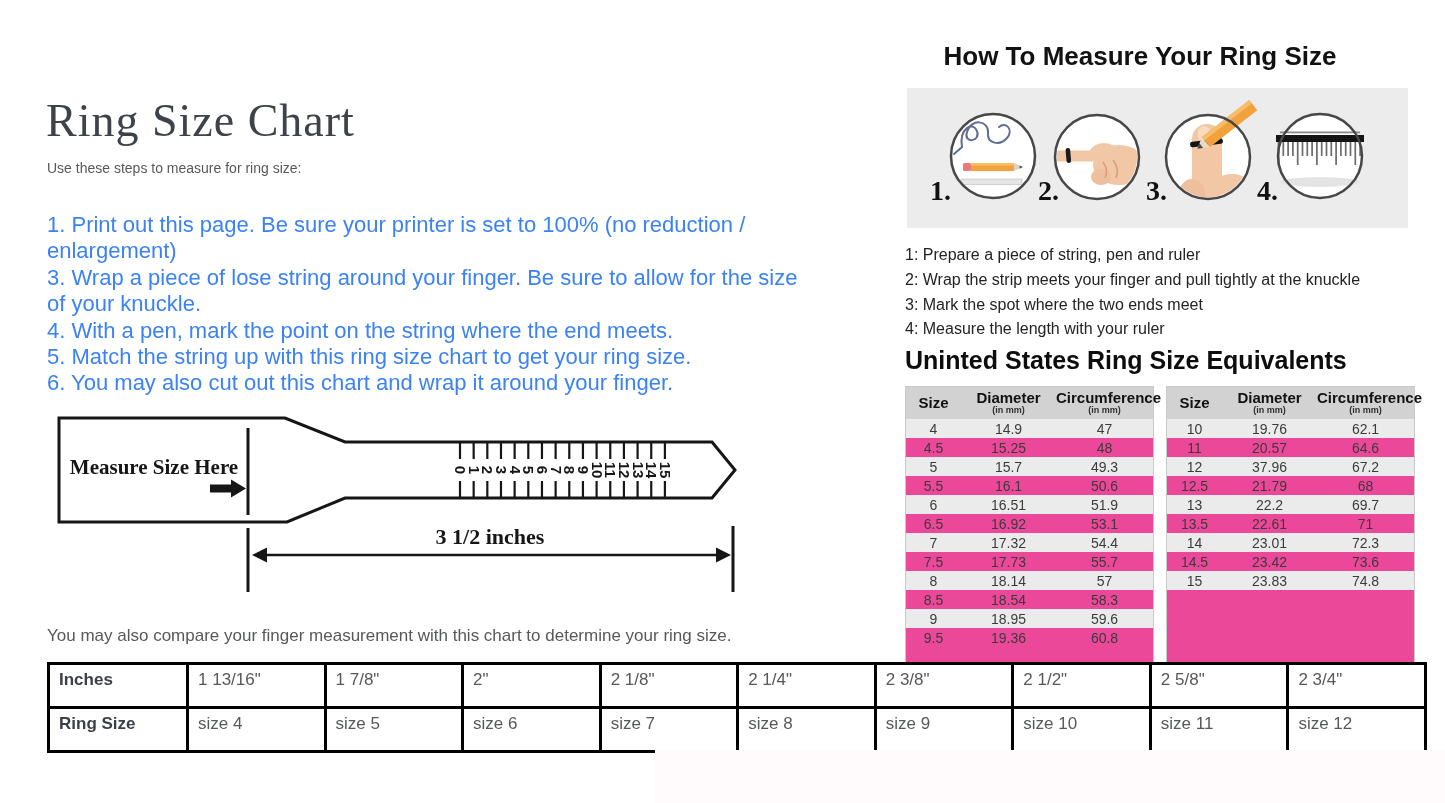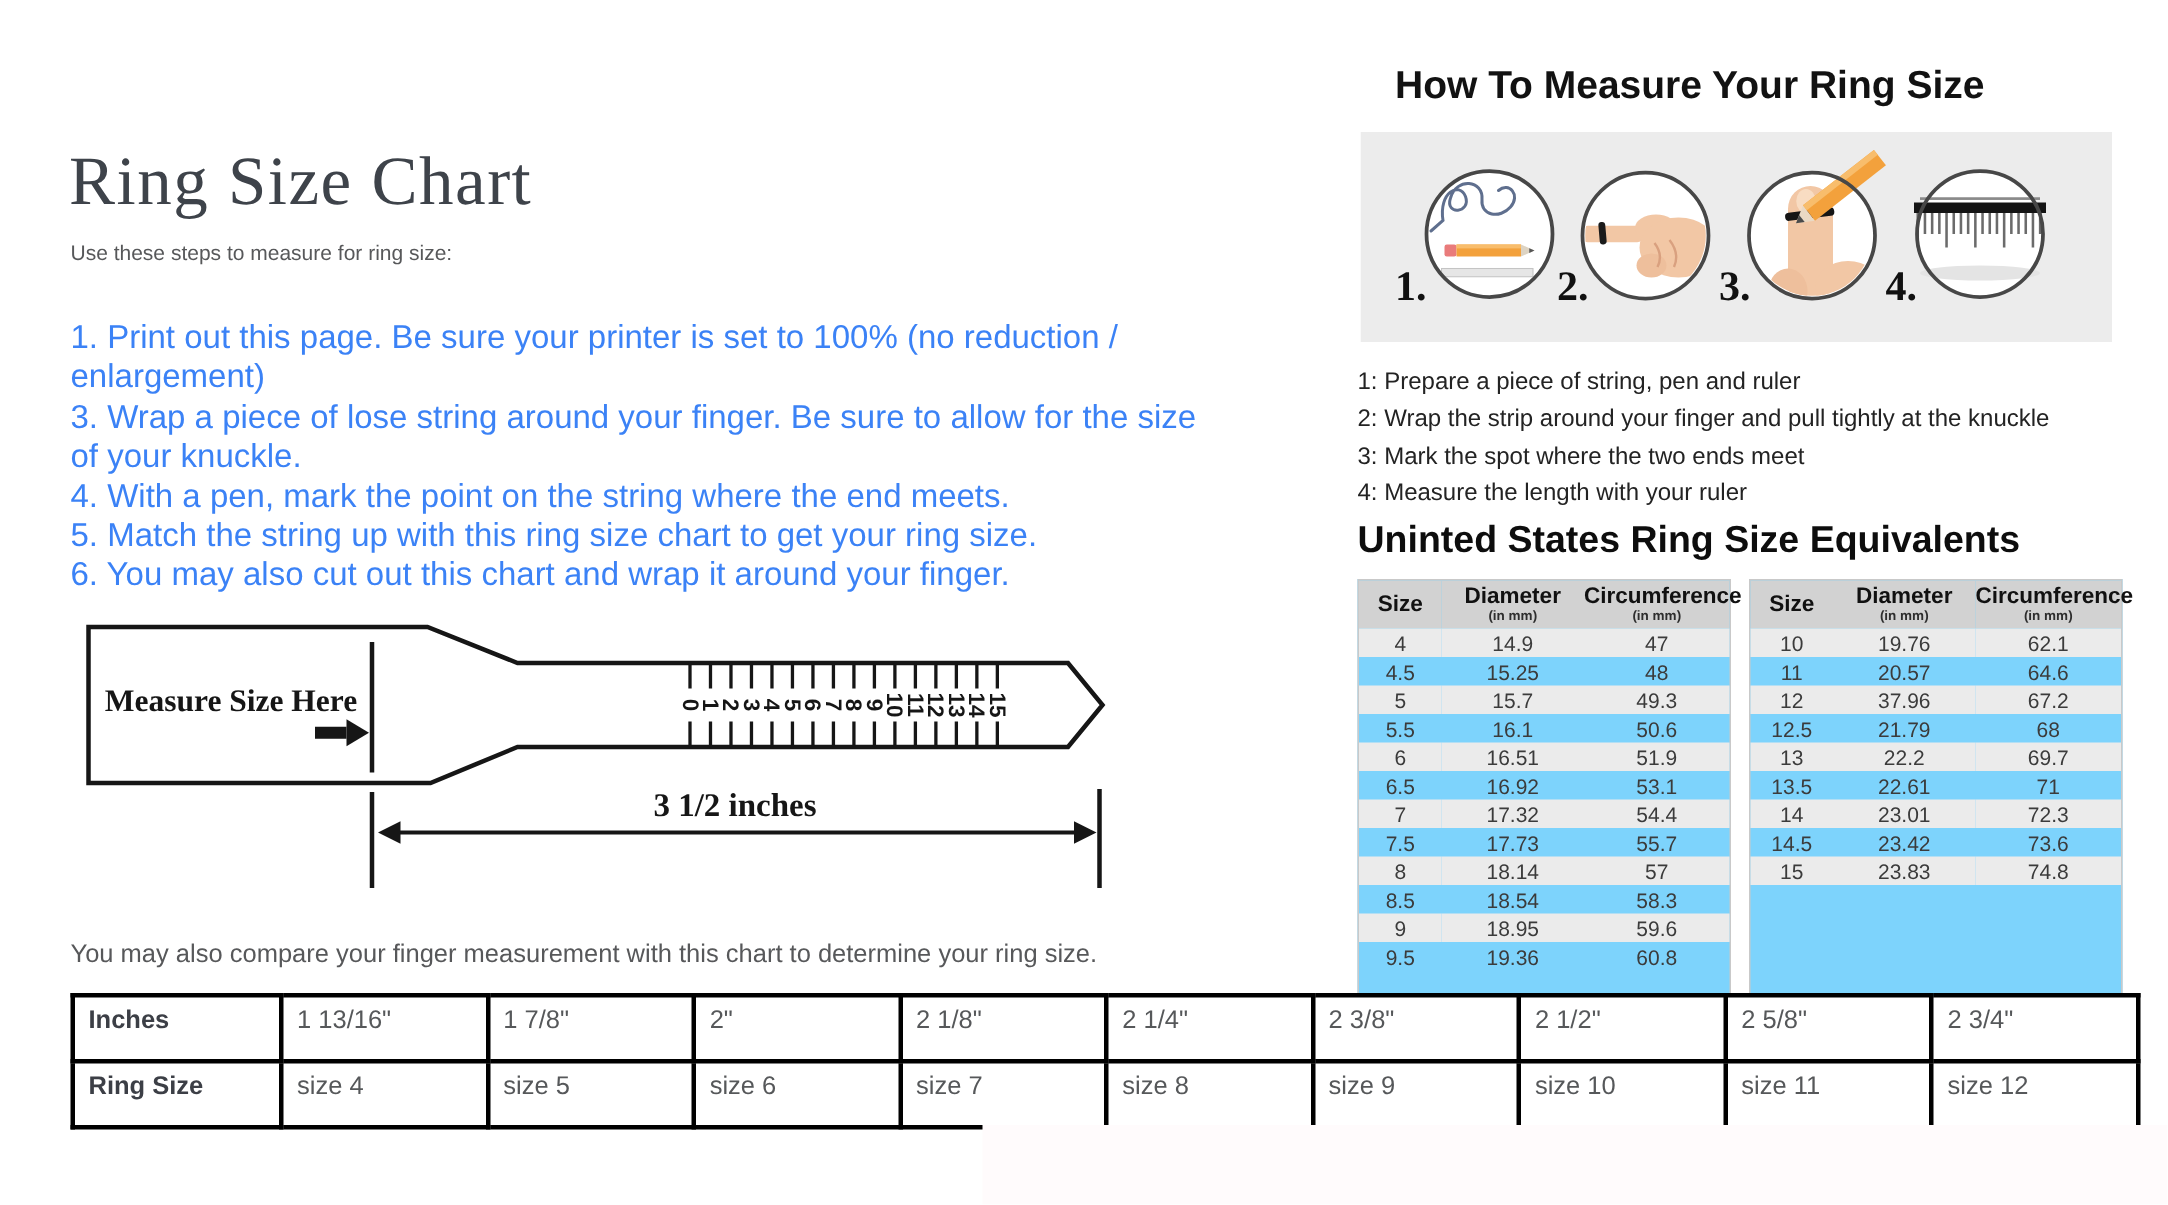--- a/index.html
+++ b/index.html
@@ -12,29 +12,29 @@
   .page-title{
     left:46px;top:94px;font-family:"Liberation Serif",serif;
     font-size:46px;color:#3e434a;letter-spacing:1px;
   }
   .intro{left:47px;top:160px;font-size:14px;color:#57585a;}
   .steps-list{left:47px;top:212px;font-size:22px;color:#3b82f6;line-height:26.4px;width:760px;}
   .compare-text{left:47px;top:626px;font-size:17px;color:#57585a;}
   
   #ruler-svg{left:47px;top:410px;}
   
-  .how-title{left:930px;top:41px;width:508px;
+  .how-title{left:886px;top:41px;width:508px;text-align:center;
     font-size:26px;font-weight:bold;color:#121212;letter-spacing:0px;}
   #howto-svg{left:907px;top:88px;}
   .howto-steps{left:905px;top:243px;font-size:16px;color:#232323;line-height:24.8px;}
   .equiv-title{left:905px;top:346px;width:508px;text-align:left;
     font-size:25px;font-weight:bold;color:#0d0d0d;}
   
   .stable-box{top:386px;height:280px;width:249px;border:1px solid #c9c9c9;
-    background:#7dd3fc;box-sizing:border-box;}
+    background:#ec4899;box-sizing:border-box;}
   .stable{width:100%;border-collapse:collapse;table-layout:fixed;}
   .stable th{background:#d2d2d2;font-size:15px;color:#111;padding:3px 0 4px 0;line-height:1.05;}
   .stable th .unit{font-size:9px;color:#2e2e2e;font-weight:bold;}
   .stable td{font-size:14px;color:#3b3b3b;text-align:center;height:19px;padding:0;}
   .stable tbody tr:nth-child(odd){background:#ebebeb;}
   
   .bottom-table{left:47px;top:662px;}
   table.bt{border-collapse:collapse;table-layout:fixed;width:1380px;}
   table.bt td{border:3px solid #000;height:29px;padding:0 0 12px 9px;
     vertical-align:middle;font-size:17px;background:#fff;}
@@ -211,21 +211,21 @@
   <g font-family="Liberation Serif, serif" font-weight="bold" font-size="28" fill="#111111">
     <text x="23" y="112">1.</text>
     <text x="131" y="112">2.</text>
     <text x="239" y="112">3.</text>
     <text x="350" y="112">4.</text>
   </g>
 </svg>
 
 <div class="abs howto-steps">
   <div>1: Prepare a piece of string, pen and ruler</div>
-  <div>2: Wrap the strip around your finger and pull tightly at the knuckle</div>
+  <div>2: Wrap the strip meets your finger and pull tightly at the knuckle</div>
   <div>3: Mark the spot where the two ends meet</div>
   <div>4: Measure the length with your ruler</div>
 </div>
 
 <div class="abs equiv-title">Uninted States Ring Size Equivalents</div>
 
 <div class="abs stable-box" style="left:905px;">
   <table class="stable">
     <colgroup>
         <col style="width:55px">

